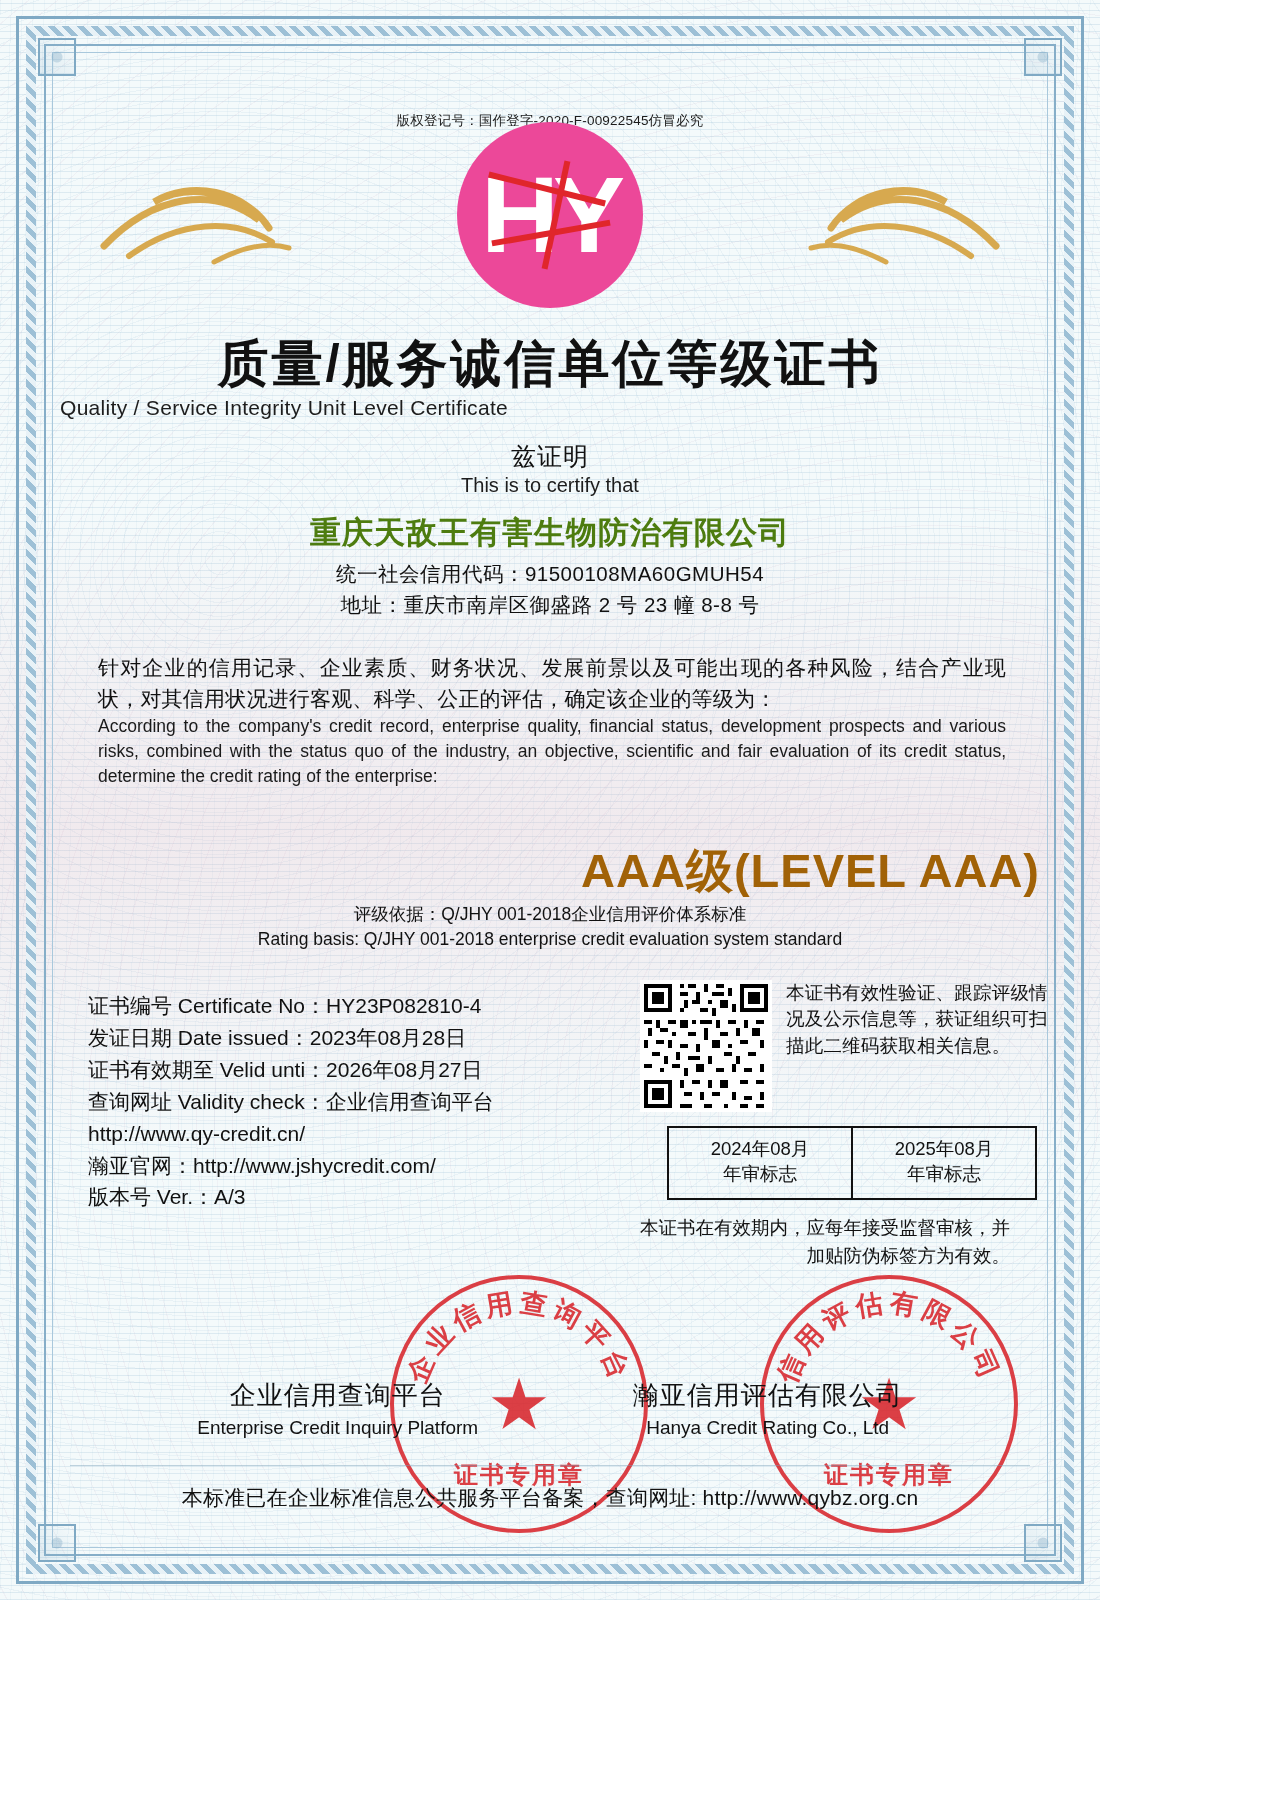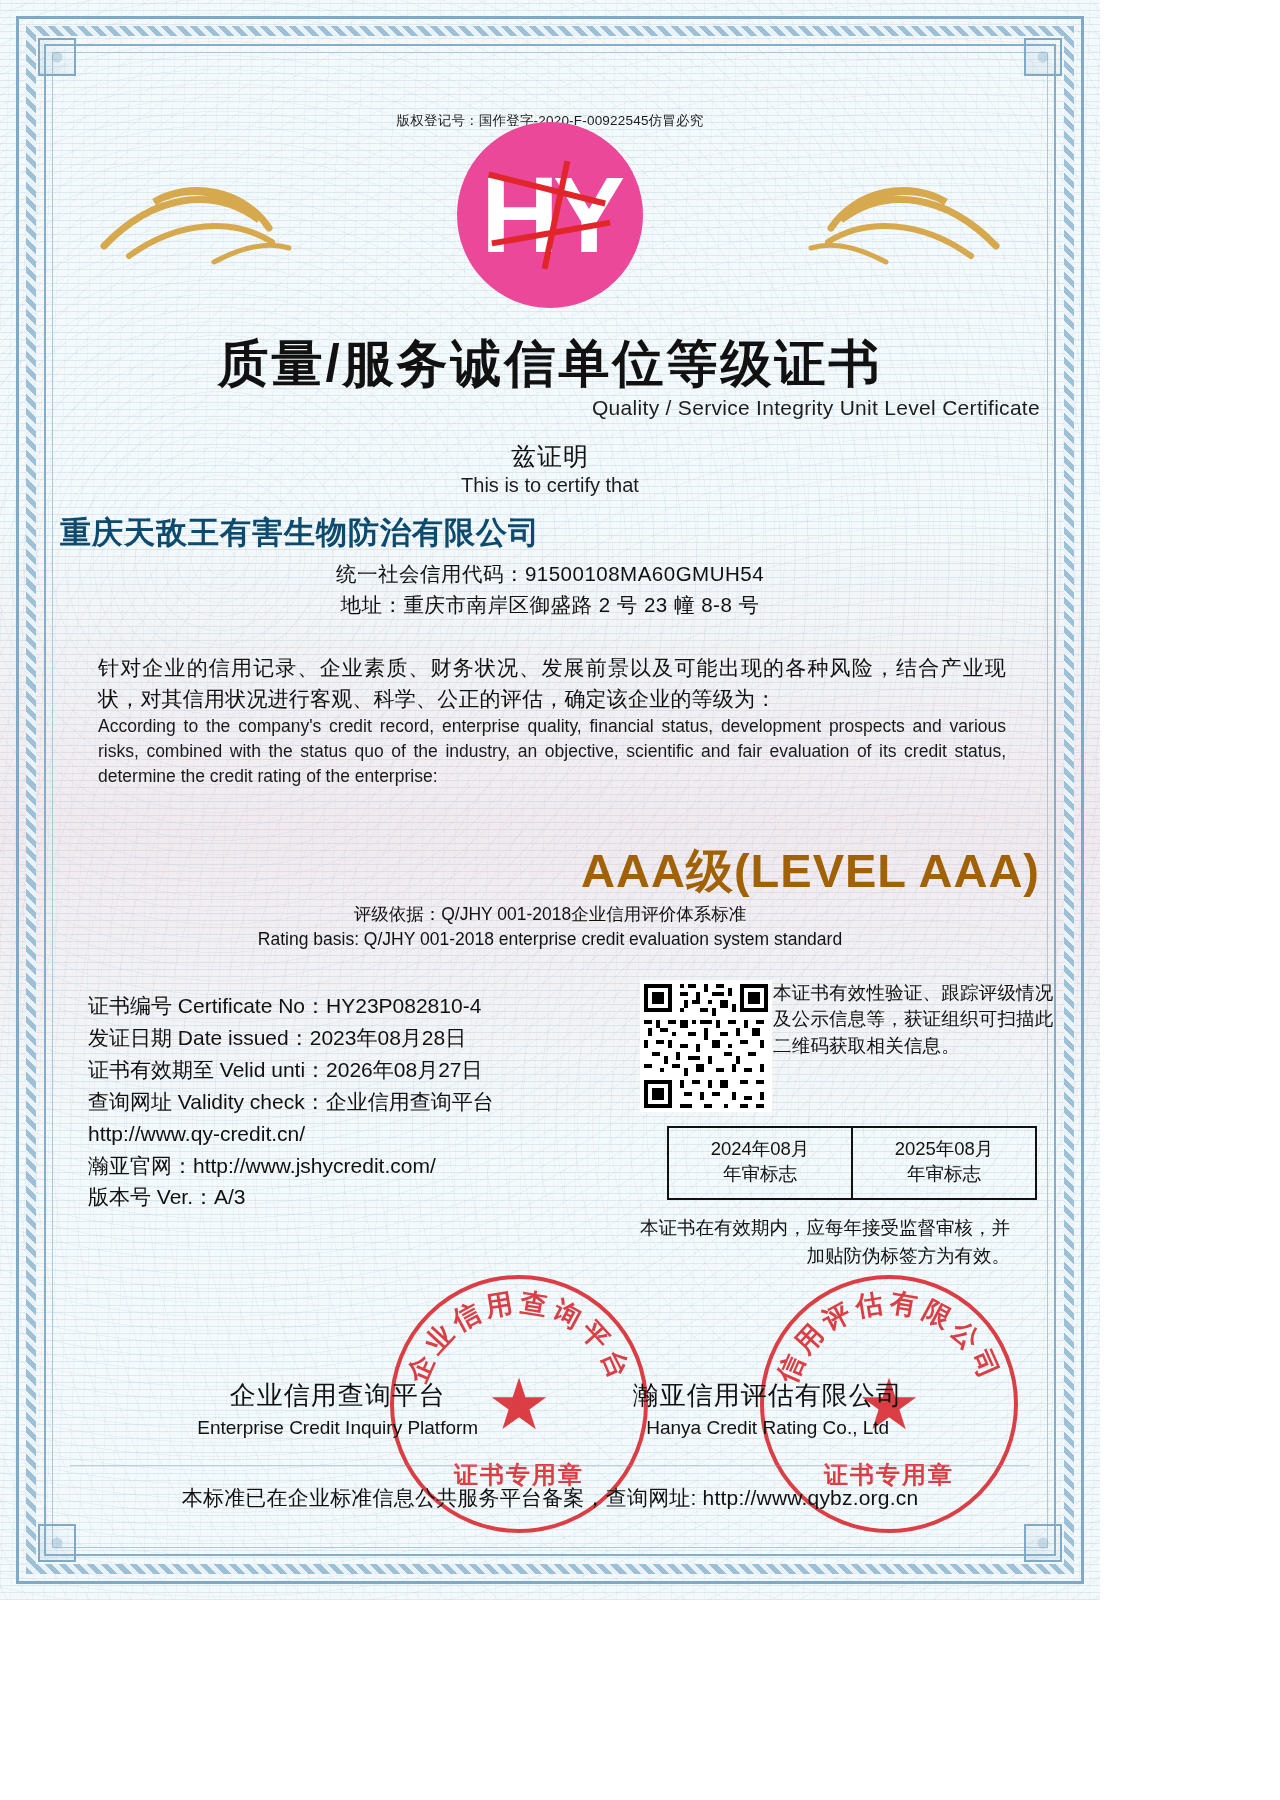--- a/index.html
+++ b/index.html
@@ -152,21 +152,21 @@
     text-align: center;
     font-size: 51px;
     font-weight: 700;
     color: #111;
     letter-spacing: 3px;
   }
   .title-en {
     position: absolute;
     top: 336px;
     left: 0; right: 0;
-    text-align: right;
+    text-align: left;
     font-size: 21px;
     color: #1d1d1d;
     letter-spacing: 0.3px;
   }
   .certify-cn {
     position: absolute;
     top: 380px;
     left: 0; right: 0;
     text-align: center;
     font-size: 25px;
@@ -178,23 +178,24 @@
     top: 414px;
     left: 0; right: 0;
     text-align: center;
     font-size: 20px;
     color: #1d1d1d;
   }
   .company-name {
     position: absolute;
     top: 452px;
     left: 0; right: 0;
+    text-align: center;
     font-size: 31px;
     font-weight: 700;
-    color: #0c4a6e;
+    color: #4d7c0f;
     letter-spacing: 1px;
   }
   .credit-code {
     position: absolute;
     top: 500px;
     left: 0; right: 0;
     text-align: center;
     font-size: 20.5px;
     color: #111;
     letter-spacing: 0.5px;
@@ -272,21 +273,21 @@
 
   
   .qr-block {
     position: absolute;
     top: 920px;
     left: 580px;
     width: 420px;
   }
   .qr-row {
     display: flex;
-    gap: 1px;
+    gap: 14px;
     align-items: flex-start;
     justify-content: flex-end;
   }
   .qr {
     width: 132px; height: 132px;
     background-color: #fff;
     position: relative;
     flex: none;
   }
   .qr-note {

